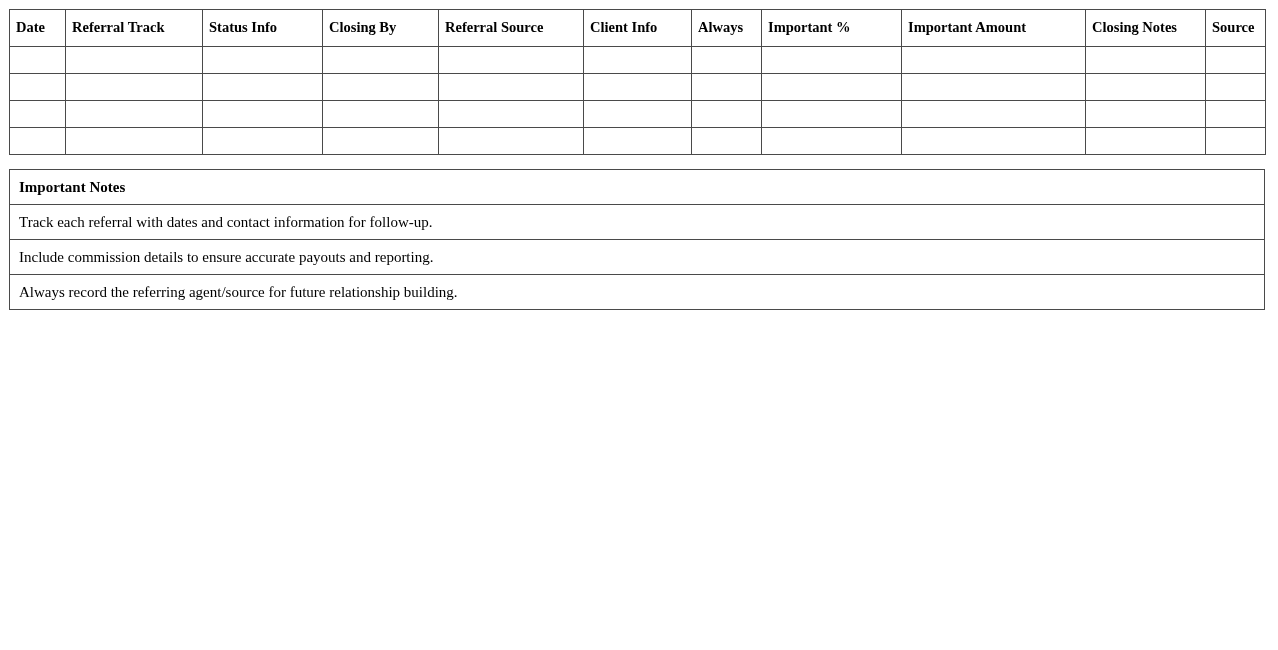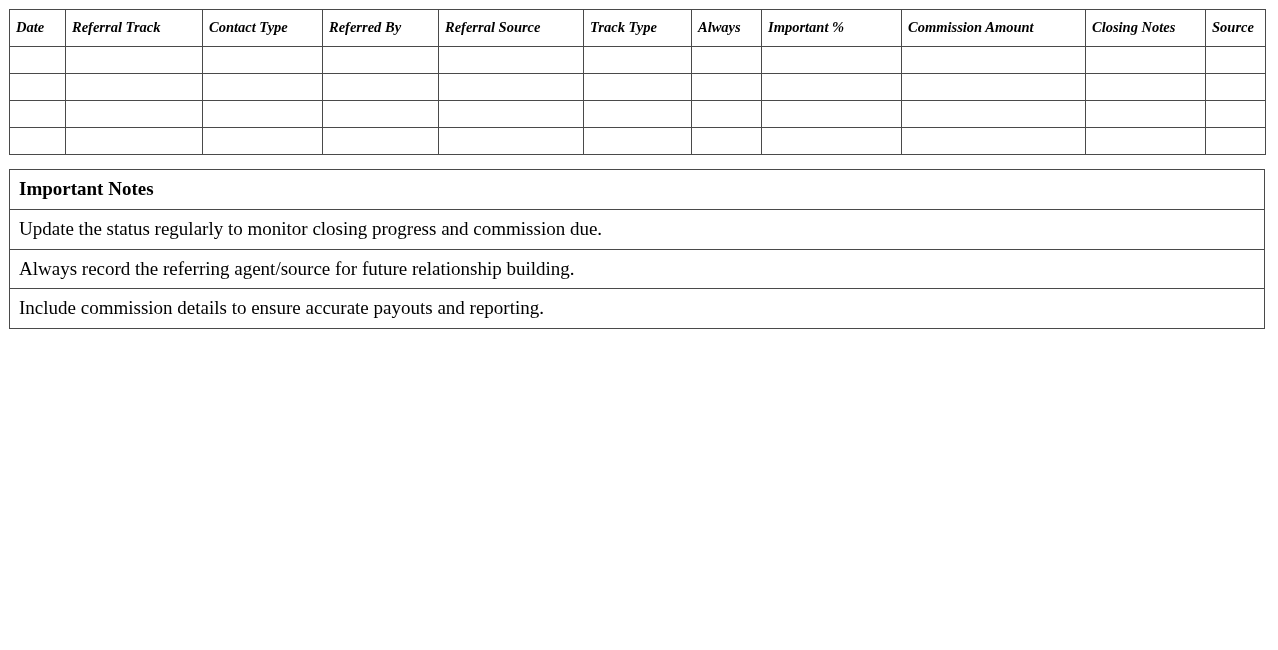--- a/index.html
+++ b/index.html
@@ -31,21 +31,20 @@
   }
   table.referral-table th,
   table.referral-table td {
     border: 1px solid #4a4a4a;
     padding: 5px 6px;
     text-align: left;
     vertical-align: middle;
     line-height: 1.2;
     white-space: nowrap;
     overflow: hidden;
-    font-style: italic;
   }
   table.referral-table th {
     font-weight: bold;
     height: 26px;
   }
   table.referral-table td {
     height: 16px;
   }
 
   
@@ -60,21 +59,21 @@
   col.c8  { width: 184px; }
   col.c9  { width: 120px; }
   col.c10 { width: 60px; }
 
   
   table.notes-table {
     border-collapse: collapse;
     table-layout: fixed;
     width: 1256px;
     margin: 14px 0 0 9px;
-    font-size: 19px;
+    font-size: 15px;
   }
   table.notes-table td {
     border: 1px solid #4a4a4a;
     padding: 8px 9px;
     text-align: left;
     vertical-align: middle;
     line-height: 1.2;
   }
   table.notes-table td.notes-heading {
     font-weight: bold;
@@ -96,27 +95,27 @@
       <col class="c6">
         <col class="c7">
         <col class="c8">
         <col class="c9">
         <col class="c10">
     </colgroup>
     <thead>
       <tr>
         <th>Date</th>
         <th>Referral Track</th>
-        <th>Contact Type</th>
-        <th>Referred By</th>
+        <th>Status Info</th>
+        <th>Closing By</th>
         <th>Referral Source</th>
-        <th>Track Type</th>
+        <th>Client Info</th>
         <th>Always</th>
         <th>Important %</th>
-        <th>Commission Amount</th>
+        <th>Important Amount</th>
         <th>Closing Notes</th>
         <th>Source</th>
       </tr>
     </thead>
     <tbody>
       <tr>
         <td></td>
         <td></td>
         <td></td>
         <td></td>
@@ -169,24 +168,24 @@
       </tr>
     </tbody>
   </table>
 
   <table class="notes-table">
     <tbody>
       <tr>
         <td class="notes-heading">Important Notes</td>
       </tr>
       <tr>
-        <td>Update the status regularly to monitor closing progress and commission due.</td>
+        <td>Track each referral with dates and contact information for follow-up.</td>
+      </tr>
+      <tr>
+        <td>Include commission details to ensure accurate payouts and reporting.</td>
       </tr>
       <tr>
         <td>Always record the referring agent/source for future relationship building.</td>
-      </tr>
-      <tr>
-        <td>Include commission details to ensure accurate payouts and reporting.</td>
       </tr>
     </tbody>
   </table>
 
 </div>
 
 </body></html>

